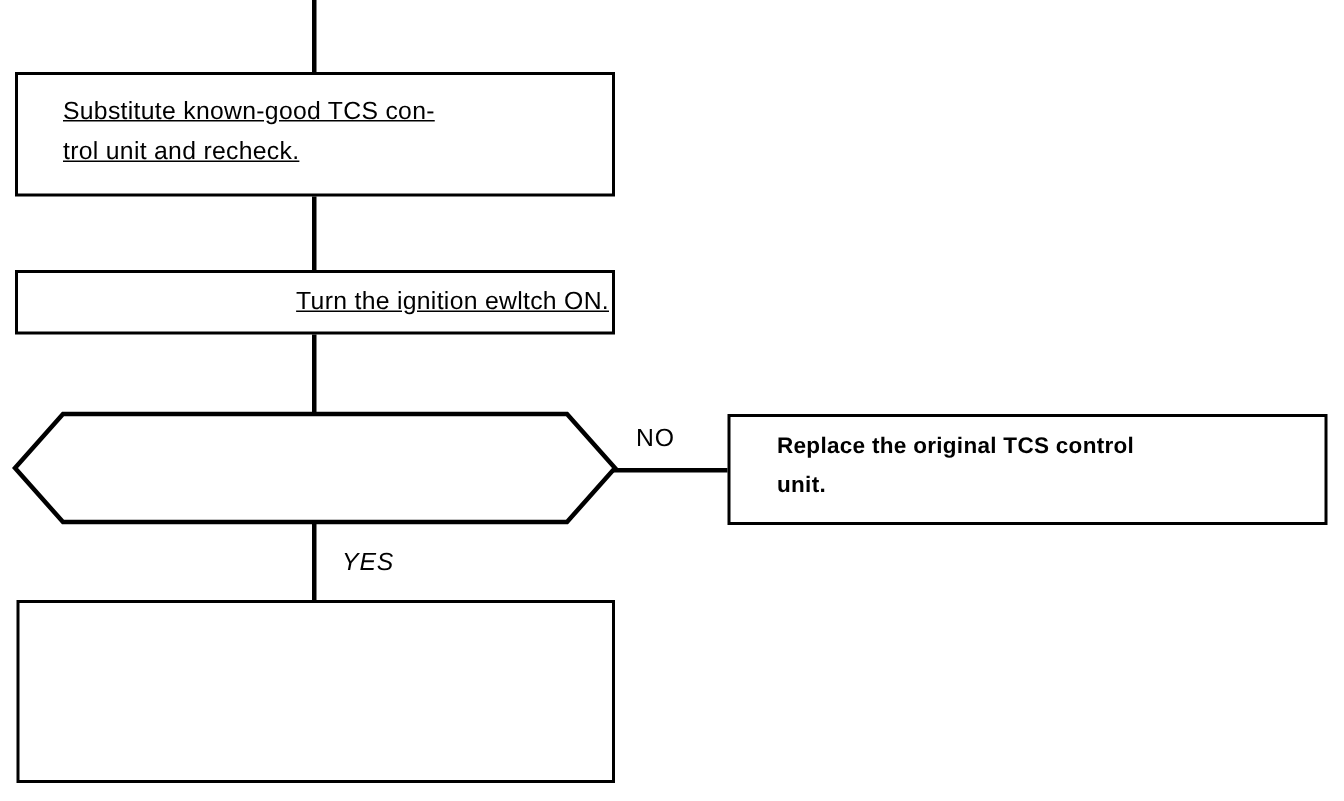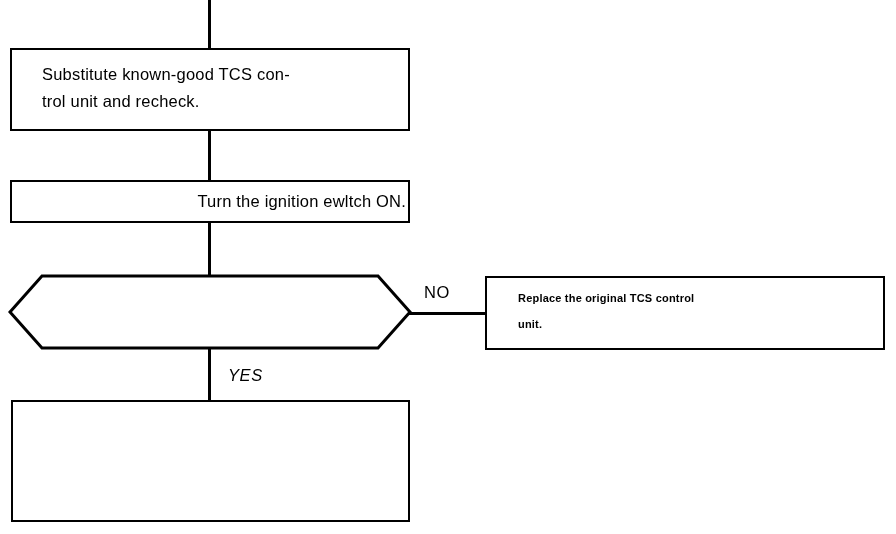--- a/index.html
+++ b/index.html
@@ -27,24 +27,25 @@
   .proc-text {
     position: absolute;
     white-space: pre-line;
     color: #000000;
   }
   .t-regular {
     font-weight: 500;
     font-size: 16.5px;
     line-height: 27px;
     letter-spacing: 0.2px;
+    text-decoration: underline;
   }
   .t-bold {
     font-weight: bold;
-    font-size: 11px;
+    font-size: 15px;
     line-height: 26px;
     letter-spacing: 0.2px;
   }
   .t-justify {
     text-align: justify;
   }
 
   
   .conn-v {
     position: absolute;

